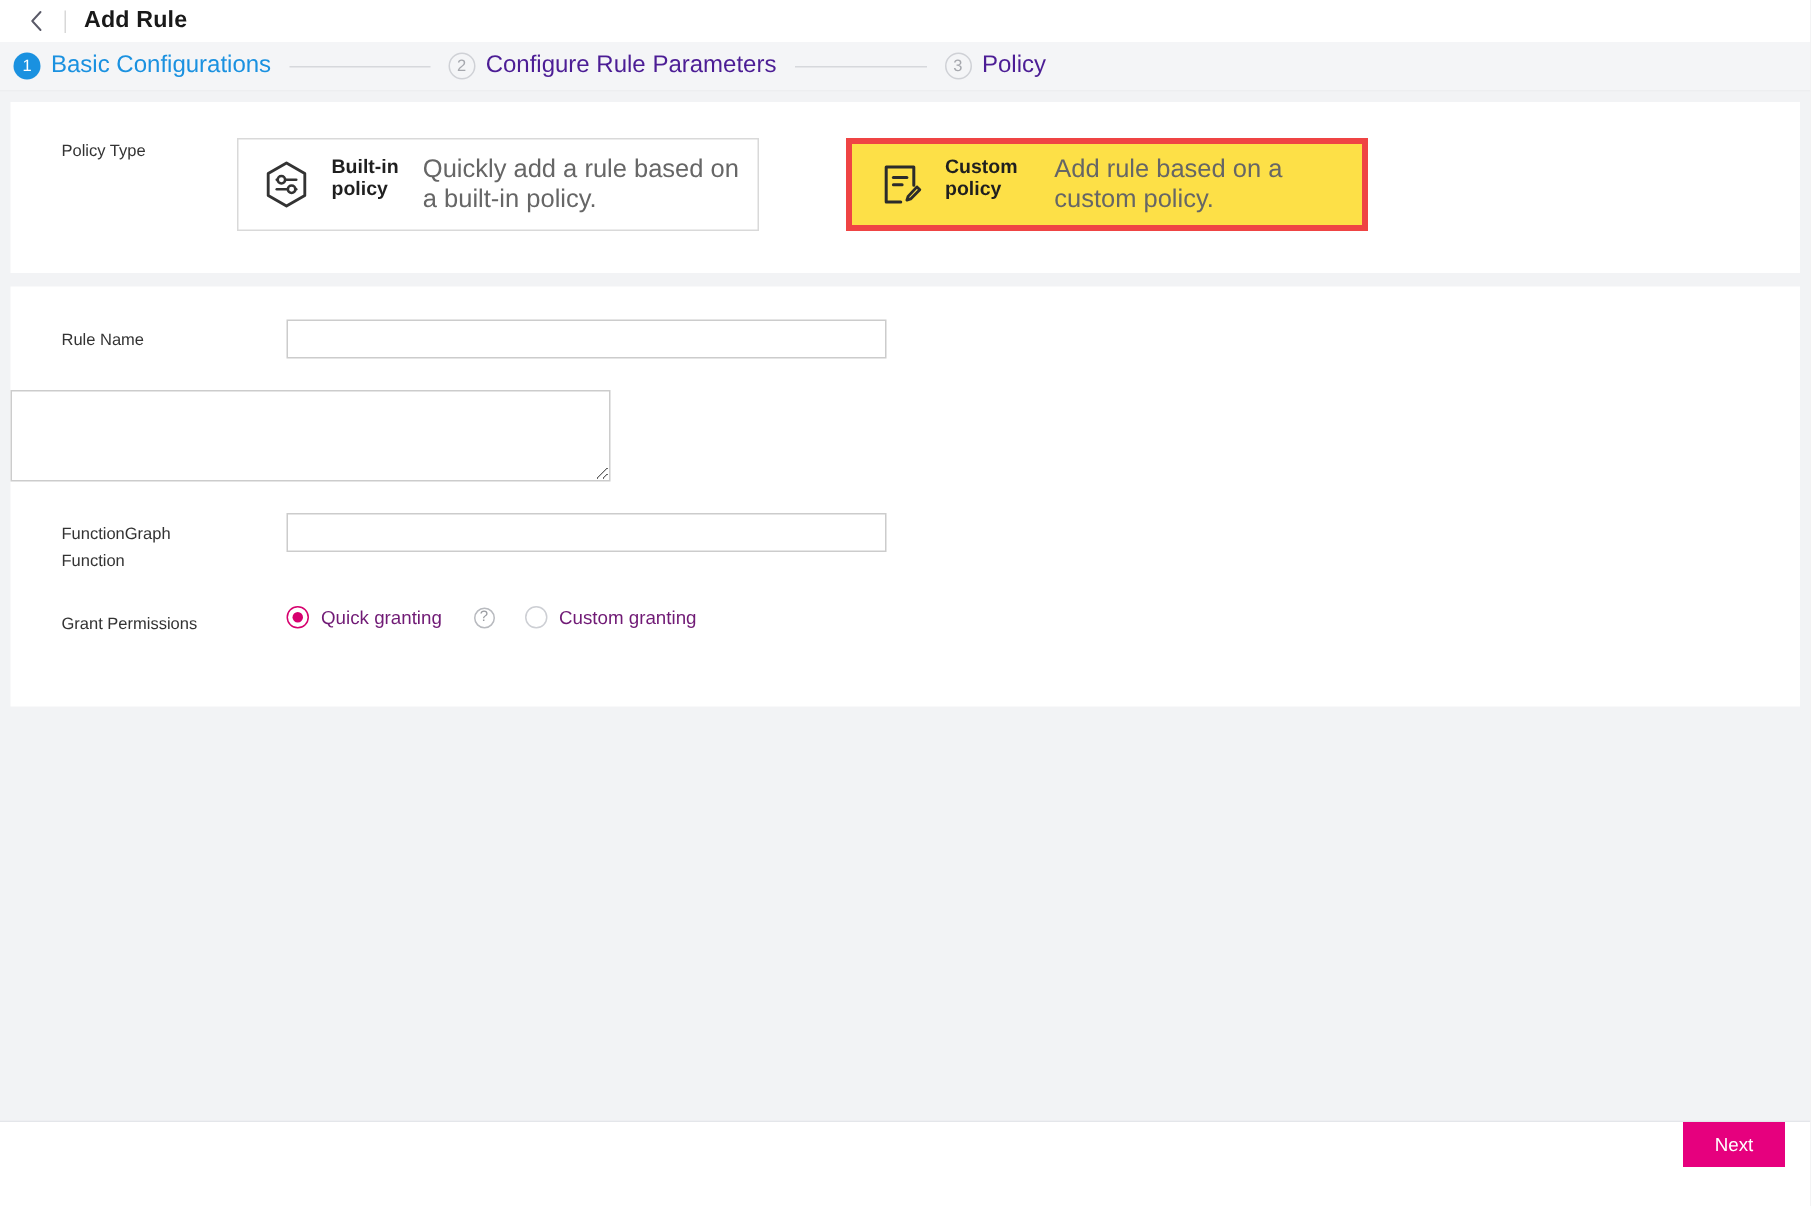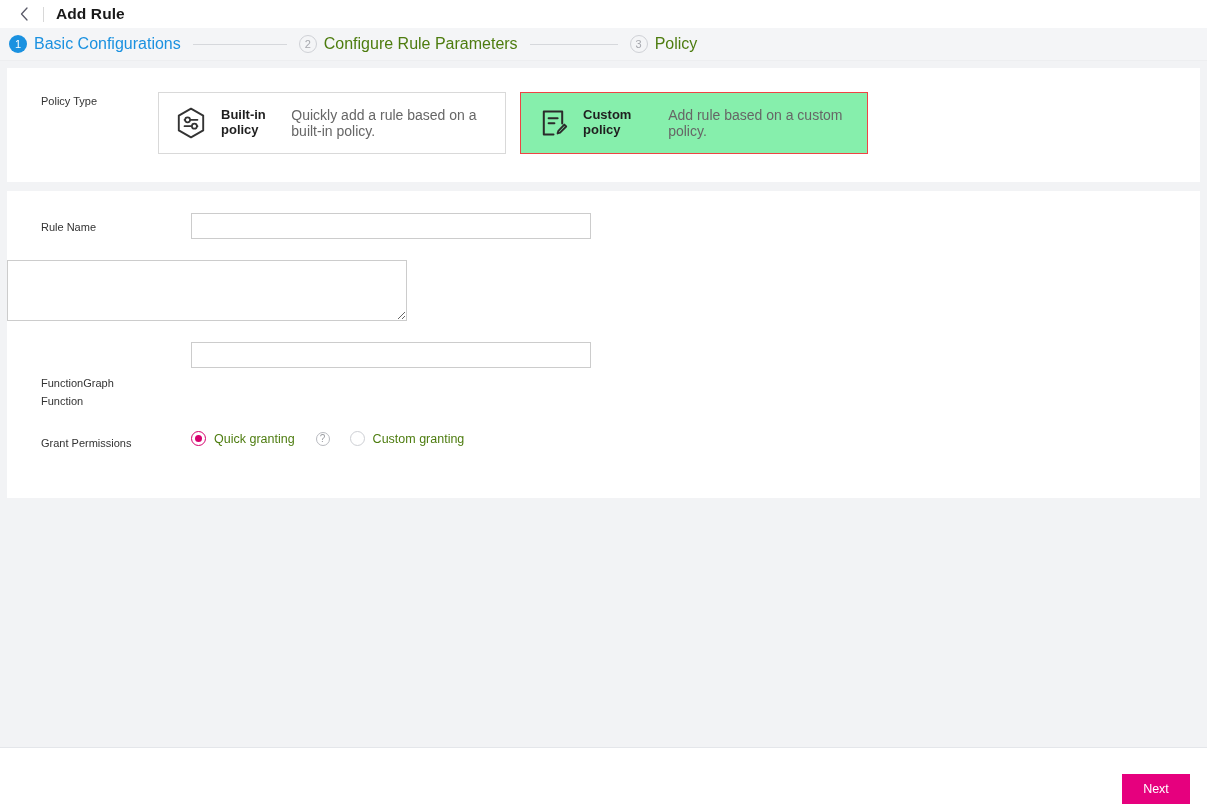--- a/index.html
+++ b/index.html
@@ -69,21 +69,21 @@
     background: #1a91e0;
     color: #ffffff;
   }
   .step.inactive .step-num {
     background: #f4f5f7;
     border: 1px solid #cfd1d6;
     color: #a6a8ae;
   }
   .step-label { font-size: 16px; }
   .step.active .step-label { color: #1a91e0; }
-  .step.inactive .step-label { color: #4d7c0f; }
+  .step.inactive .step-label { color: #4c1d95; }
   .step-line {
     width: 94px;
     height: 1px;
     background: #d6d8dc;
     margin: 0 12px;
   }
   .step-line.second { width: 88px; }
 
   
   .card {
@@ -120,39 +120,40 @@
     height: 62px;
     border: 1px solid #d9d9d9;
     background: #ffffff;
     display: flex;
     align-items: center;
     padding: 0 0 0 14px;
     cursor: pointer;
     position: relative;
   }
   .policy-card.selected {
-    border: 1px solid #ef4444;
-    background: #86efac;
+    border: 4px solid #ef4444;
+    background: #fde047;
+    margin-left: 44px;
   }
   .policy-icon {
     width: 36px; height: 36px;
     flex: 0 0 36px;
     margin-right: 12px;
     display: flex; align-items: center; justify-content: center;
     color: #333333;
   }
   .policy-icon svg { display: block; }
   .policy-text { display: flex; gap: 3px; }
   .policy-title {
     font-size: 13px;
     font-weight: bold;
     color: #1f1f1f;
   }
   .policy-desc {
-    font-size: 14px;
+    font-size: 17px;
     color: #666666;
   }
 
   
   .form-field { margin-bottom: 21px; }
   .form-field:last-child { margin-bottom: 16px; }
   .txt-input {
     width: 400px;
     height: 26px;
     border: 1px solid #cccccc;
@@ -172,21 +173,21 @@
     font-family: "Liberation Sans", sans-serif;
     font-size: 12.5px;
     color: #333333;
     padding: 5px 8px;
     outline: none;
     resize: both;
     border-radius: 0;
   }
   .label-rule-name { padding-top: 5px; }
   .label-description { padding-top: 22px; }
-  .label-fg { padding-top: 5px; margin-top: 27px; }
+  .label-fg { padding-top: 5px; }
   .label-grant { padding-top: 3px; }
 
   
   .radio-group {
     display: flex;
     align-items: center;
   }
   .radio-item {
     display: flex;
     align-items: center;
@@ -205,21 +206,21 @@
     border: 1.5px solid #d6006e;
   }
   .radio-item.checked .radio-mark::after {
     content: "";
     width: 7px; height: 7px;
     border-radius: 50%;
     background: #d6006e;
   }
   .radio-label {
     font-size: 12.5px;
-    color: #4d7c0f;
+    color: #701a75;
   }
   .help-icon {
     width: 14px; height: 14px;
     margin: 0 20px 0 21px;
     border-radius: 50%;
     border: 1px solid #b8babf;
     color: #9a9ca1;
     font-size: 10px;
     line-height: 1;
     display: flex; align-items: center; justify-content: center;
@@ -229,21 +230,21 @@
 
   
   .footer {
     position: absolute;
     left: 0; bottom: 0;
     width: 1207px;
     height: 57px;
     background: #ffffff;
     border-top: 1px solid #e4e6ea;
     display: flex;
-    align-items: flex-end;
+    align-items: flex-start;
     justify-content: flex-end;
     padding-right: 17px;
   }
   .btn-next {
     width: 68px;
     height: 30px;
     background: #e6007e;
     color: #ffffff;
     border: none;
     font-family: "Liberation Sans", sans-serif;

